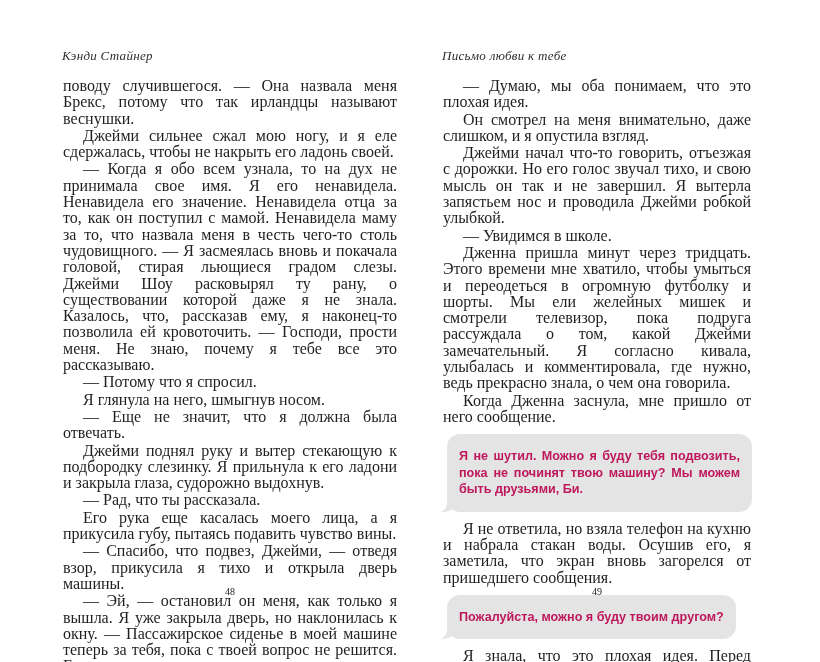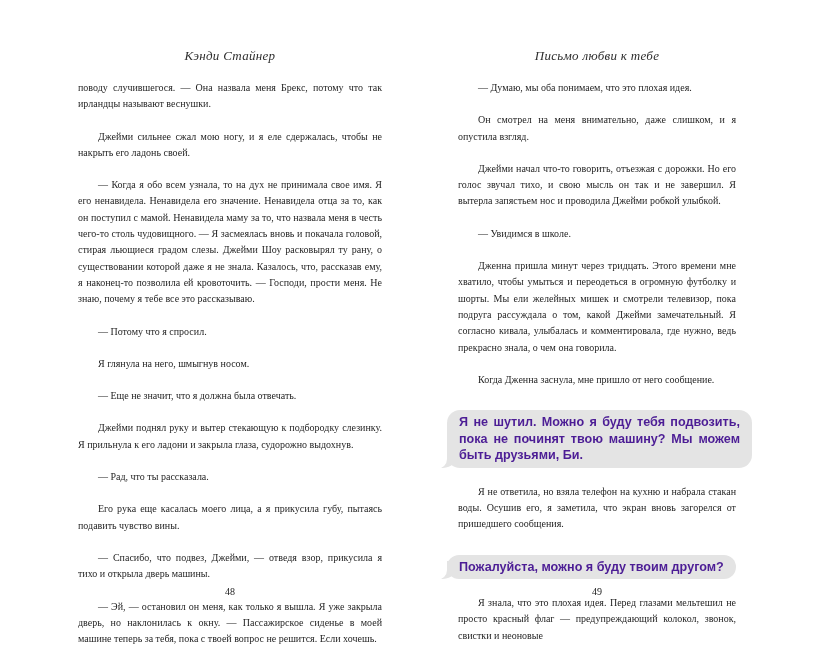--- a/index.html
+++ b/index.html
@@ -16,49 +16,48 @@
     color: var(--text, #1f1f1f);
   }
   .page-col {
     position: absolute;
     top: 48px;
   }
   .page-col.left  { left: 62px;  width: 336px; }
   .page-col.right { left: 442px; width: 310px; }
 
   .running-head {
-    text-align: center;
     font-style: italic;
     font-size: 13px;
     letter-spacing: 0.3px;
     color: var(--header, #2e2e2e);
     margin: 0 0 14px 0;
   }
 
   .body-text p {
-    margin: 16px;
-    font-size: 10px;
+    margin: 1px;
+    font-size: 16px;
     line-height: 16.3px;
     text-align: justify;
     hyphens: auto;
     -webkit-hyphens: auto;
   }
   .body-text p.indent { text-indent: 20px; }
 
   .bubble {
     position: relative;
     background: var(--bubble-bg, #e4e4e4);
     border-radius: 13px;
-    padding: 4px 12px;
-    margin: 22px 0 9px 5px;
+    padding: 14px 12px;
+    margin: 9px 0 9px 5px;
     font-family: "Liberation Sans", sans-serif;
     font-weight: bold;
     font-size: 12.6px;
     line-height: 16.5px;
-    color: #4c1d95;
+    color: #be185d;
     text-align: justify;
   }
   .bubble.fit { width: fit-content; max-width: 100%; }
 
   .bubble .tail {
     position: absolute;
     z-index: 0;
     bottom: 0;
     left: -7px;
     width: 18px;

